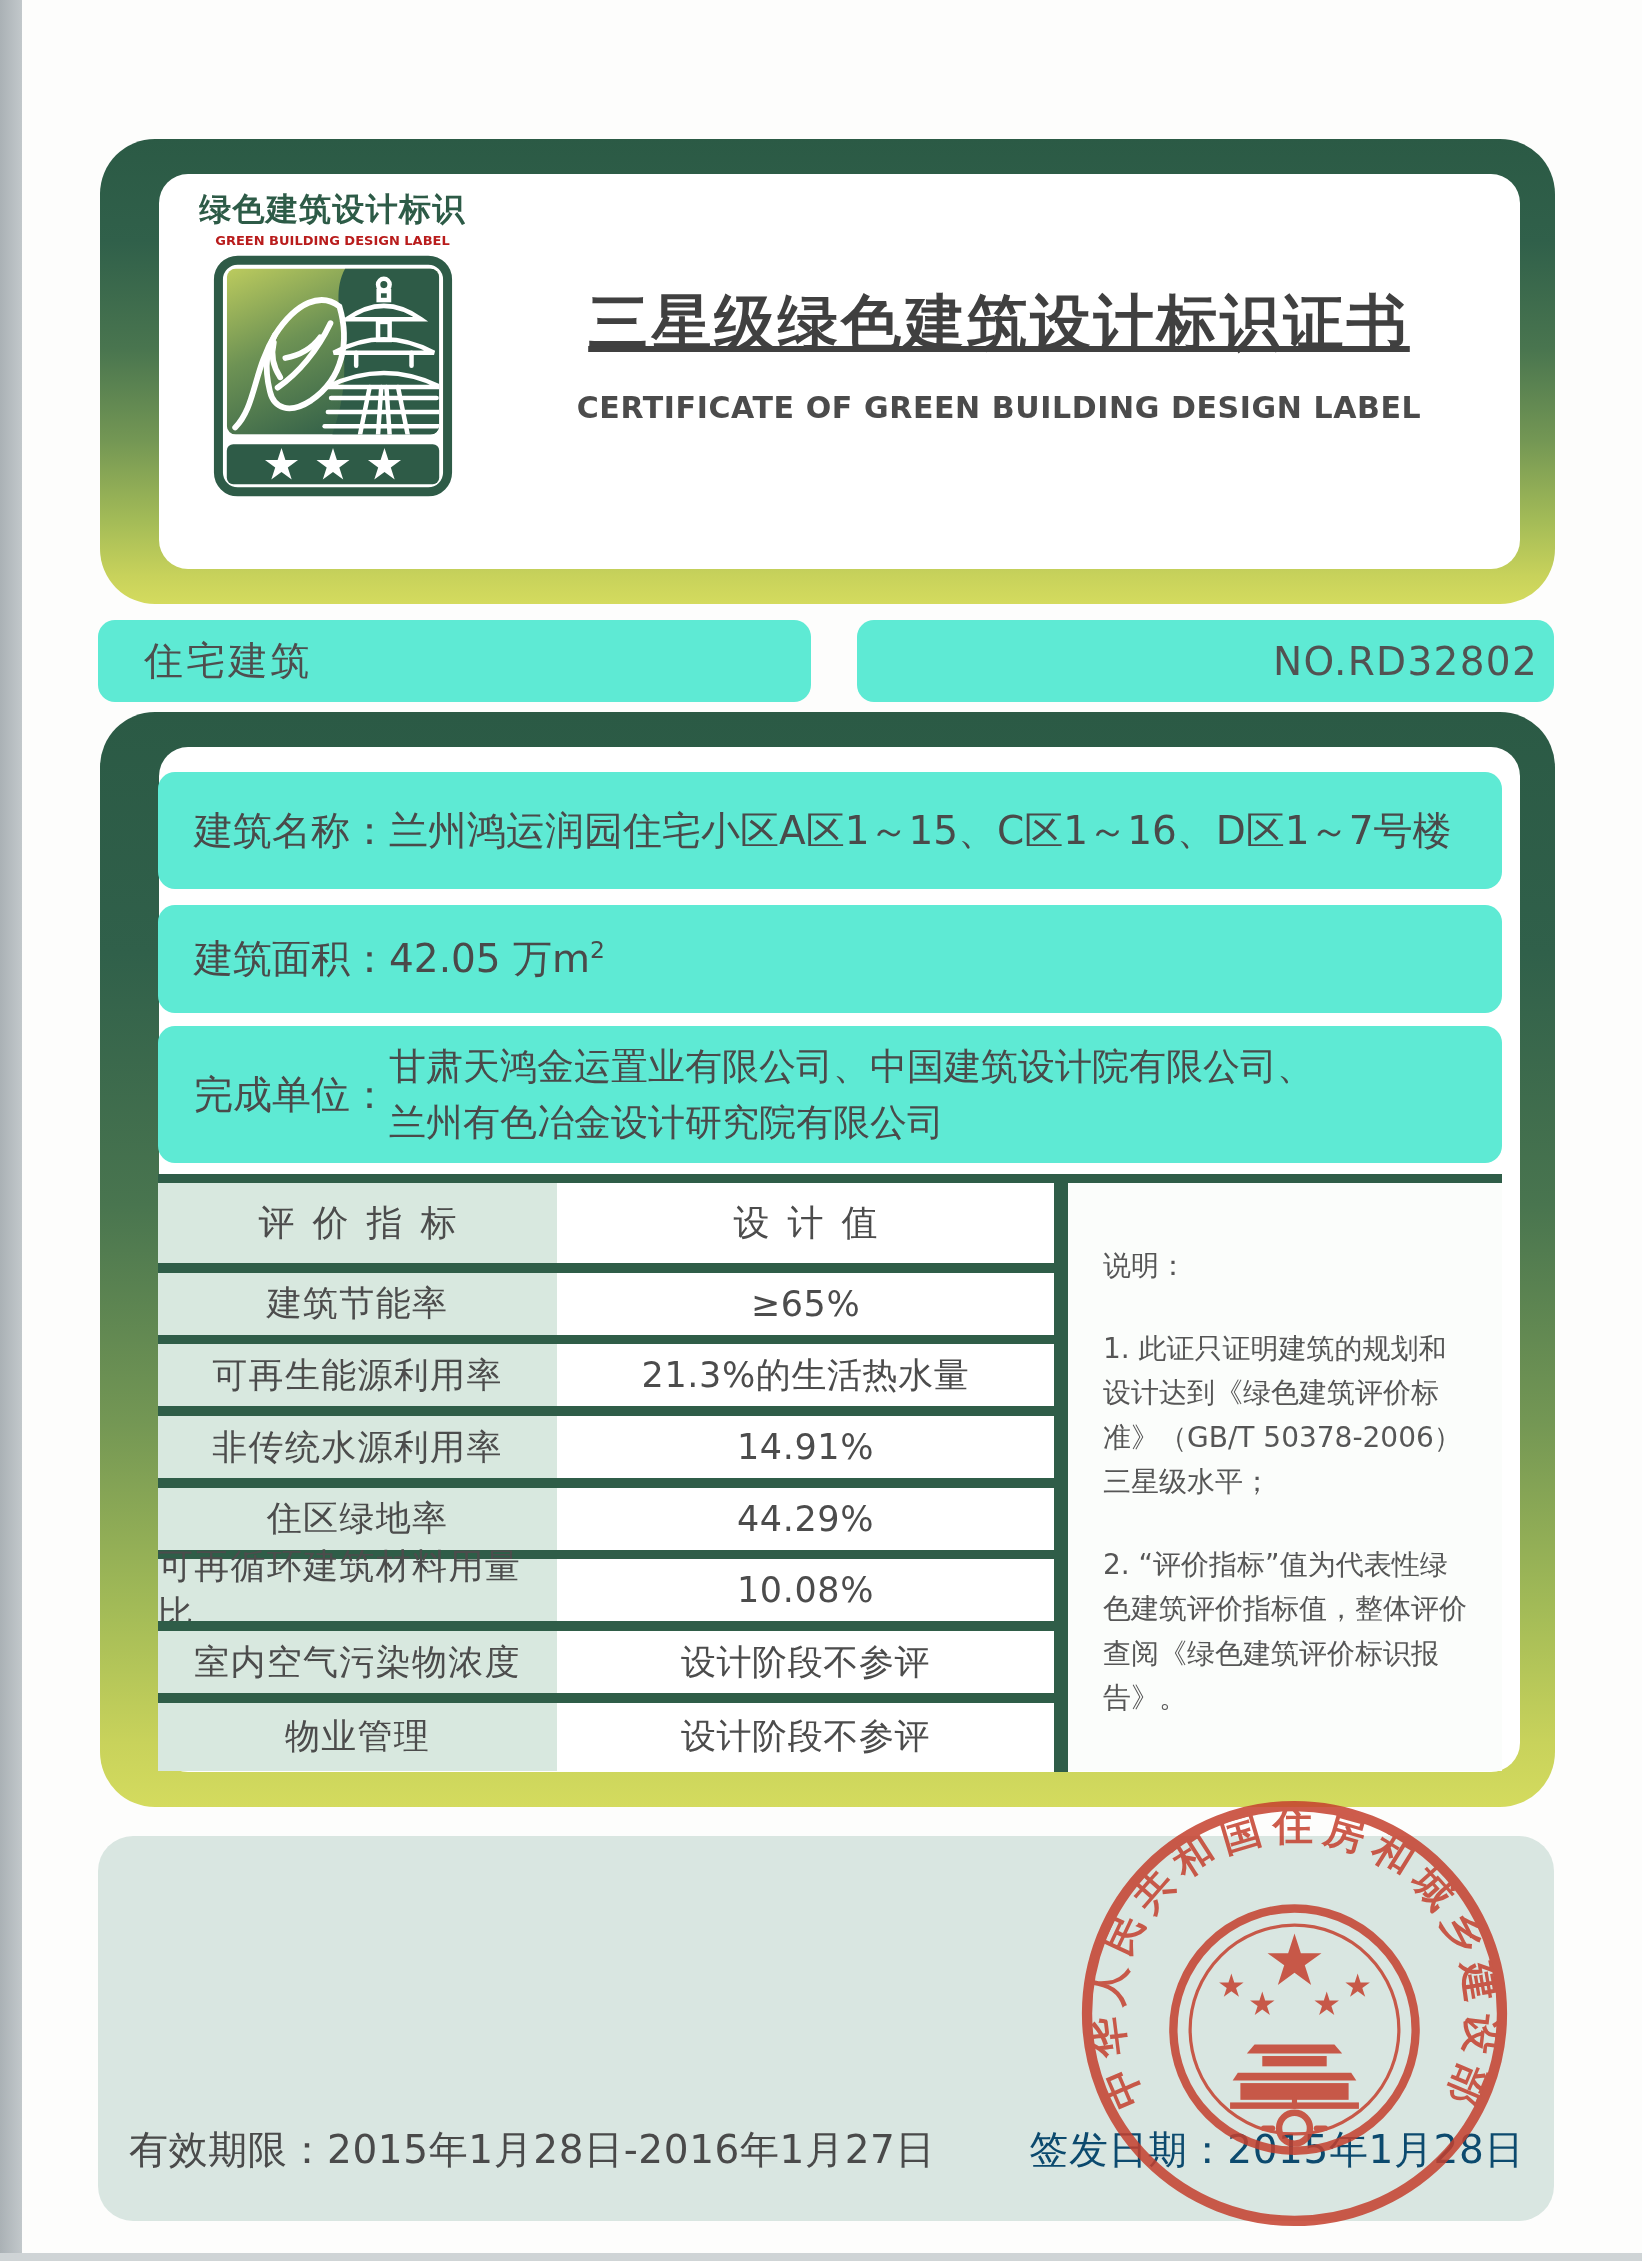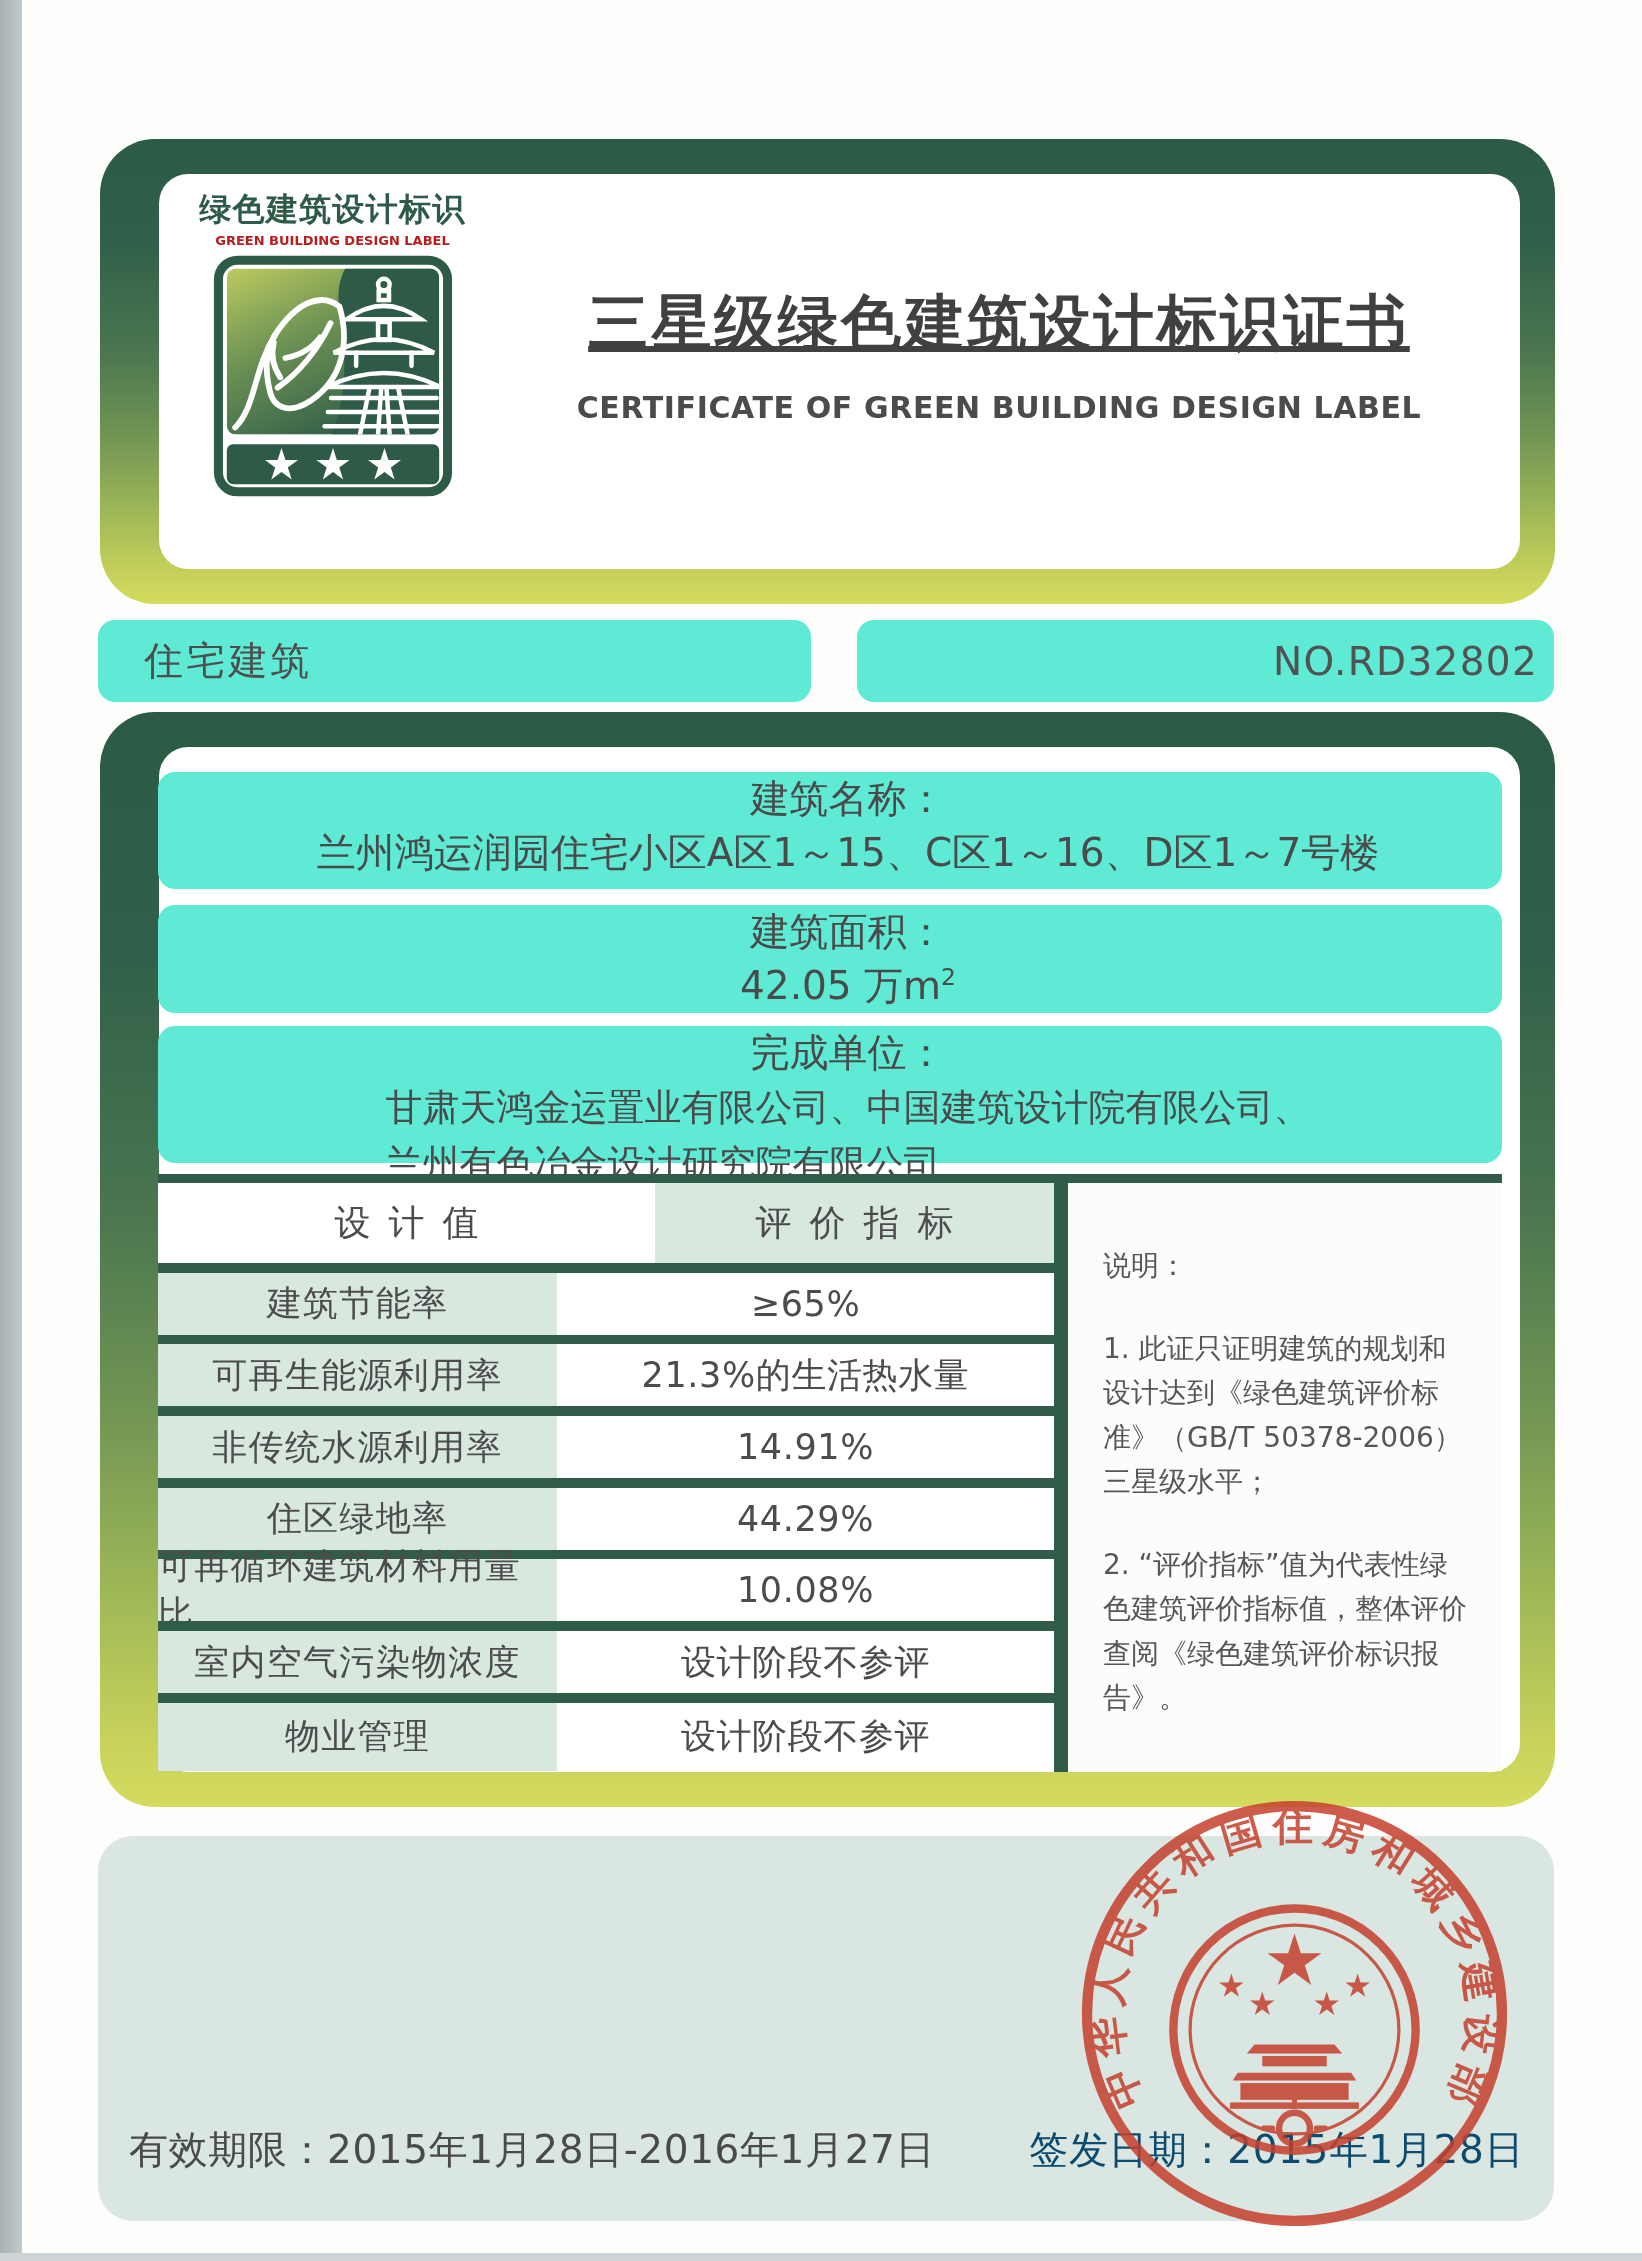--- a/index.html
+++ b/index.html
@@ -35,21 +35,21 @@
   .cat-bar{position:absolute;left:98px;top:620px;width:713px;height:82px;border-radius:17px;
     display:flex;align-items:center;padding-left:46px;box-sizing:border-box;
     font-size:39px;color:#4e4e4e;letter-spacing:3.2px;}
   .no-bar{position:absolute;left:857px;top:620px;width:697px;height:82px;border-radius:17px;
     display:flex;align-items:center;justify-content:flex-end;padding-right:16px;box-sizing:border-box;
     font-size:39px;color:#525252;letter-spacing:1.3px;}
 
   
   .info-bar{position:absolute;left:158px;width:1344px;border-radius:17px;
     display:flex;align-items:center;box-sizing:border-box;padding-left:36px;
-    font-size:39px;color:#4a4a4a;flex-direction:column;}
+    font-size:39px;color:#4a4a4a;}
   .bar-name{top:772px;height:117px;}
   .bar-area{top:905px;height:108px;}
   .bar-unit{top:1026px;height:137px;align-items:center;}
   .bar-unit .unit-value{display:flex;flex-direction:column;line-height:1.5;font-size:37px;}
   .sup{vertical-align:super;font-size:0.6em;}
 
   
   .hline{position:absolute;background:#2f5d48;}
   .t-topline{left:158px;top:1174px;width:1344px;height:9.7px;}
   .t-divider{left:1054px;top:1174px;width:14px;height:598px;}
@@ -172,22 +172,22 @@
     <span class="unit-value">
       <span>甘肃天鸿金运置业有限公司、中国建筑设计院有限公司、</span>
       <span>兰州有色冶金设计研究院有限公司</span>
     </span>
   </div>
 
   <div class="hline t-topline"></div>
   <div class="hline t-divider"></div>
   <div class="table-rows" id="table-rows">
     <div class="t-row header">
+      <div class="t-cell t-left">评价指标</div>
       <div class="t-cell t-right">设计值</div>
-      <div class="t-cell t-left">评价指标</div>
     </div>
 
     <div class="t-sep"></div>
     <div class="t-row data">
       <div class="t-cell t-left">建筑节能率</div>
       <div class="t-cell t-right">≥65%</div>
     </div>
 
     <div class="t-sep"></div>
     <div class="t-row data">

